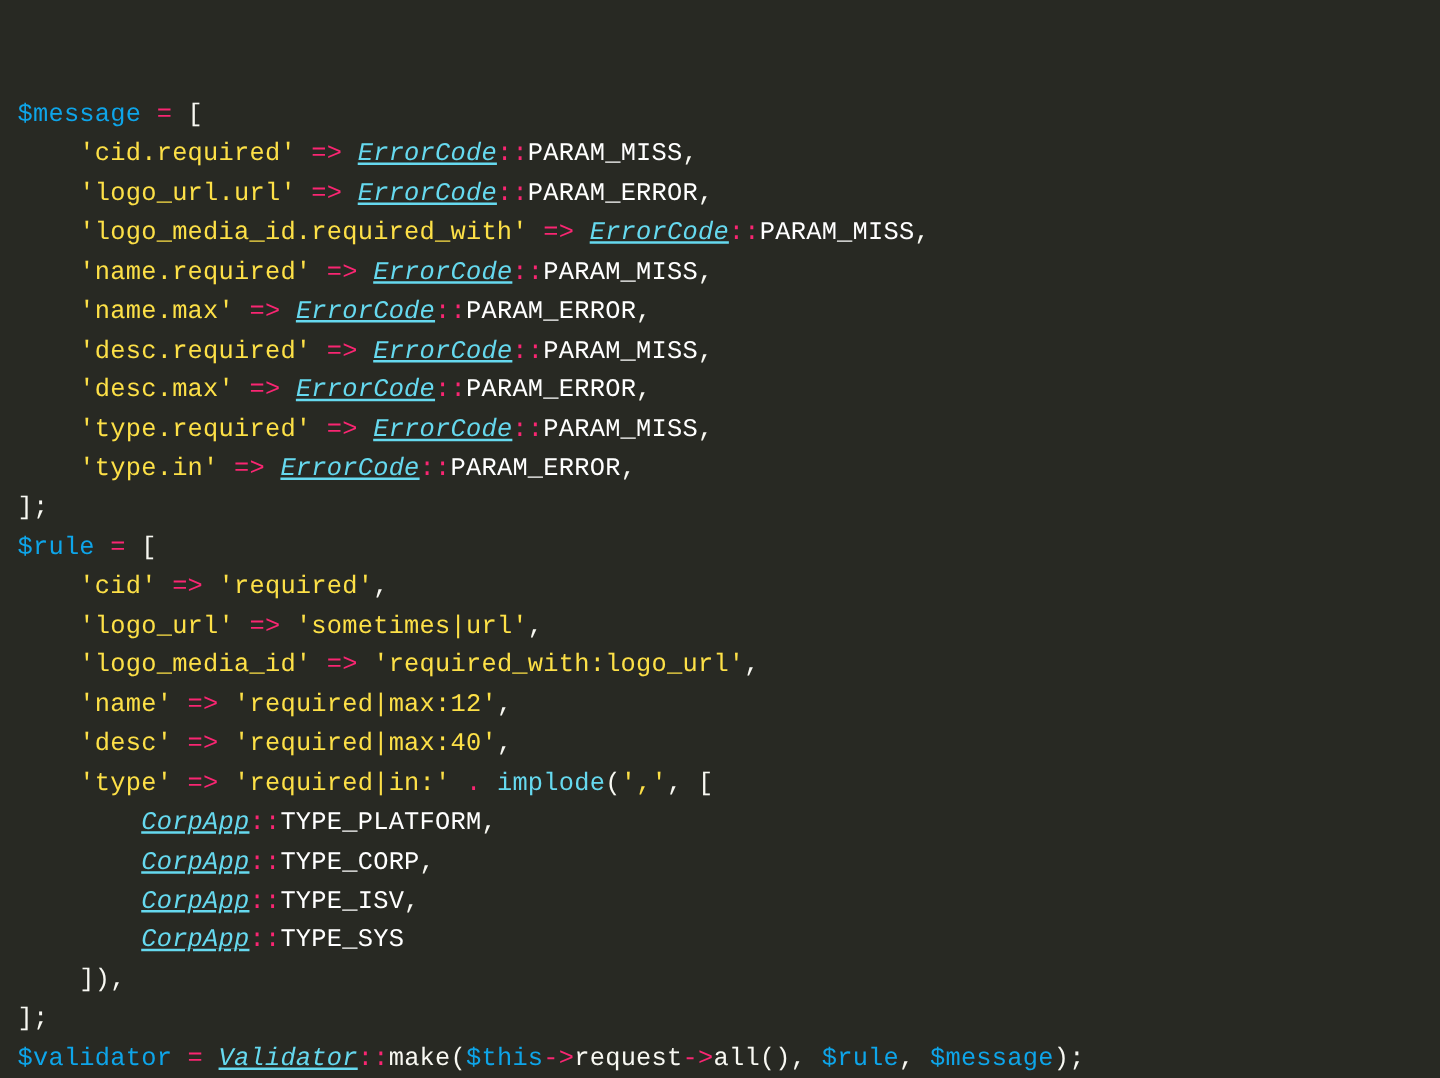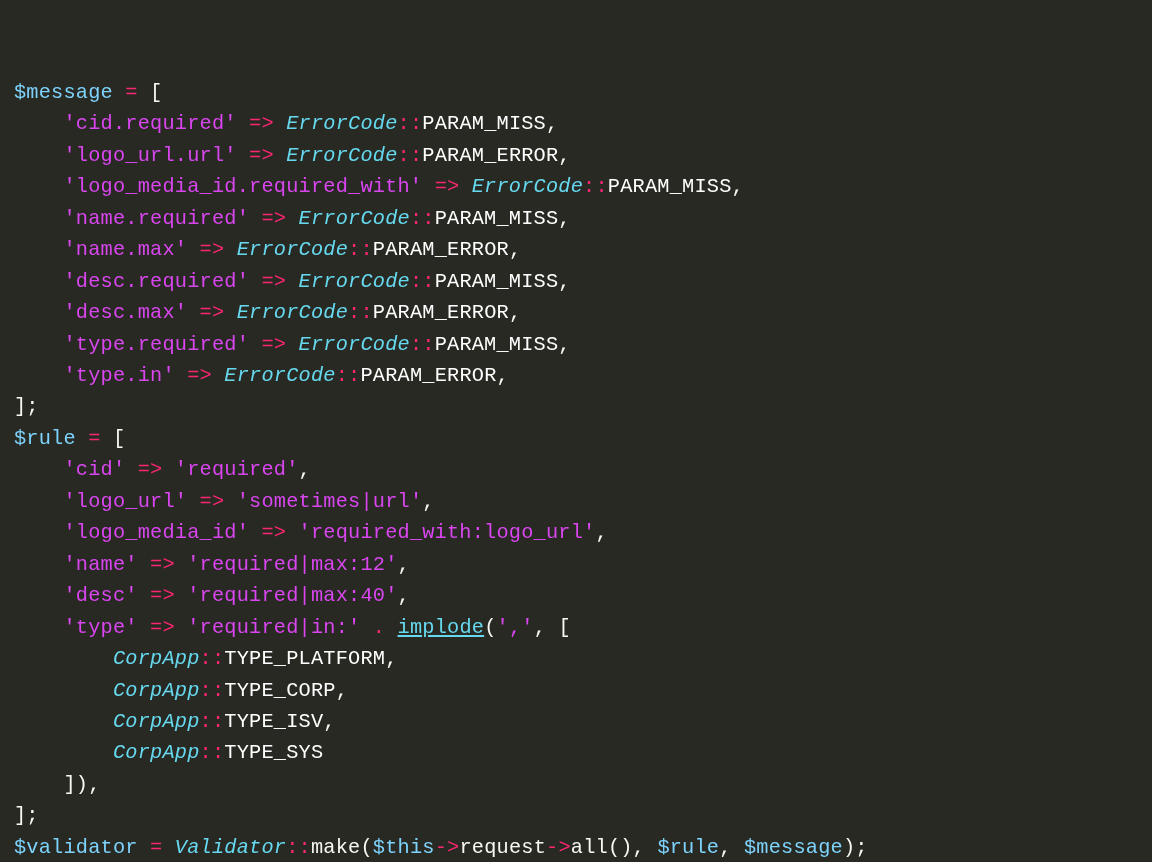--- a/index.html
+++ b/index.html
@@ -6,27 +6,27 @@
     margin: 0;
     padding: 14px;
     background: #282923;
     font-family: "Menlo", "Consolas", "Courier New", monospace;
     font-size: 20.3px;
     line-height: 1.55;
     color: #f8f8f2;
     white-space: pre;
     letter-spacing: 0.2px;
   }
-  .var { color: #7dd3fc; }
+  .var { color: #0ea5e9; }
   .op { color: #f92672; }
   .punct { color: #f8f8f2; }
-  .str { color: #d946ef; text-align: center; }
-  .class { color: #66d9ef; font-style: italic; }
+  .str { color: #fde047; text-align: center; }
+  .class { color: #66d9ef; font-style: italic; text-decoration: underline; }
   .const { color: #ffffff; }
-  .func { color: #66d9ef; text-decoration: underline; }
+  .func { color: #66d9ef; }
 </style>
 </head>
 <body>
 
 <div id="code-container"><span class="var">$message</span> <span class="op">=</span> <span class="punct">[</span>
     <span class="str">'cid.required'</span> <span class="op">=&gt;</span> <span class="class">ErrorCode</span><span class="op">::</span><span class="const">PARAM_MISS</span><span class="punct">,</span>
     <span class="str">'logo_url.url'</span> <span class="op">=&gt;</span> <span class="class">ErrorCode</span><span class="op">::</span><span class="const">PARAM_ERROR</span><span class="punct">,</span>
     <span class="str">'logo_media_id.required_with'</span> <span class="op">=&gt;</span> <span class="class">ErrorCode</span><span class="op">::</span><span class="const">PARAM_MISS</span><span class="punct">,</span>
     <span class="str">'name.required'</span> <span class="op">=&gt;</span> <span class="class">ErrorCode</span><span class="op">::</span><span class="const">PARAM_MISS</span><span class="punct">,</span>
     <span class="str">'name.max'</span> <span class="op">=&gt;</span> <span class="class">ErrorCode</span><span class="op">::</span><span class="const">PARAM_ERROR</span><span class="punct">,</span>

